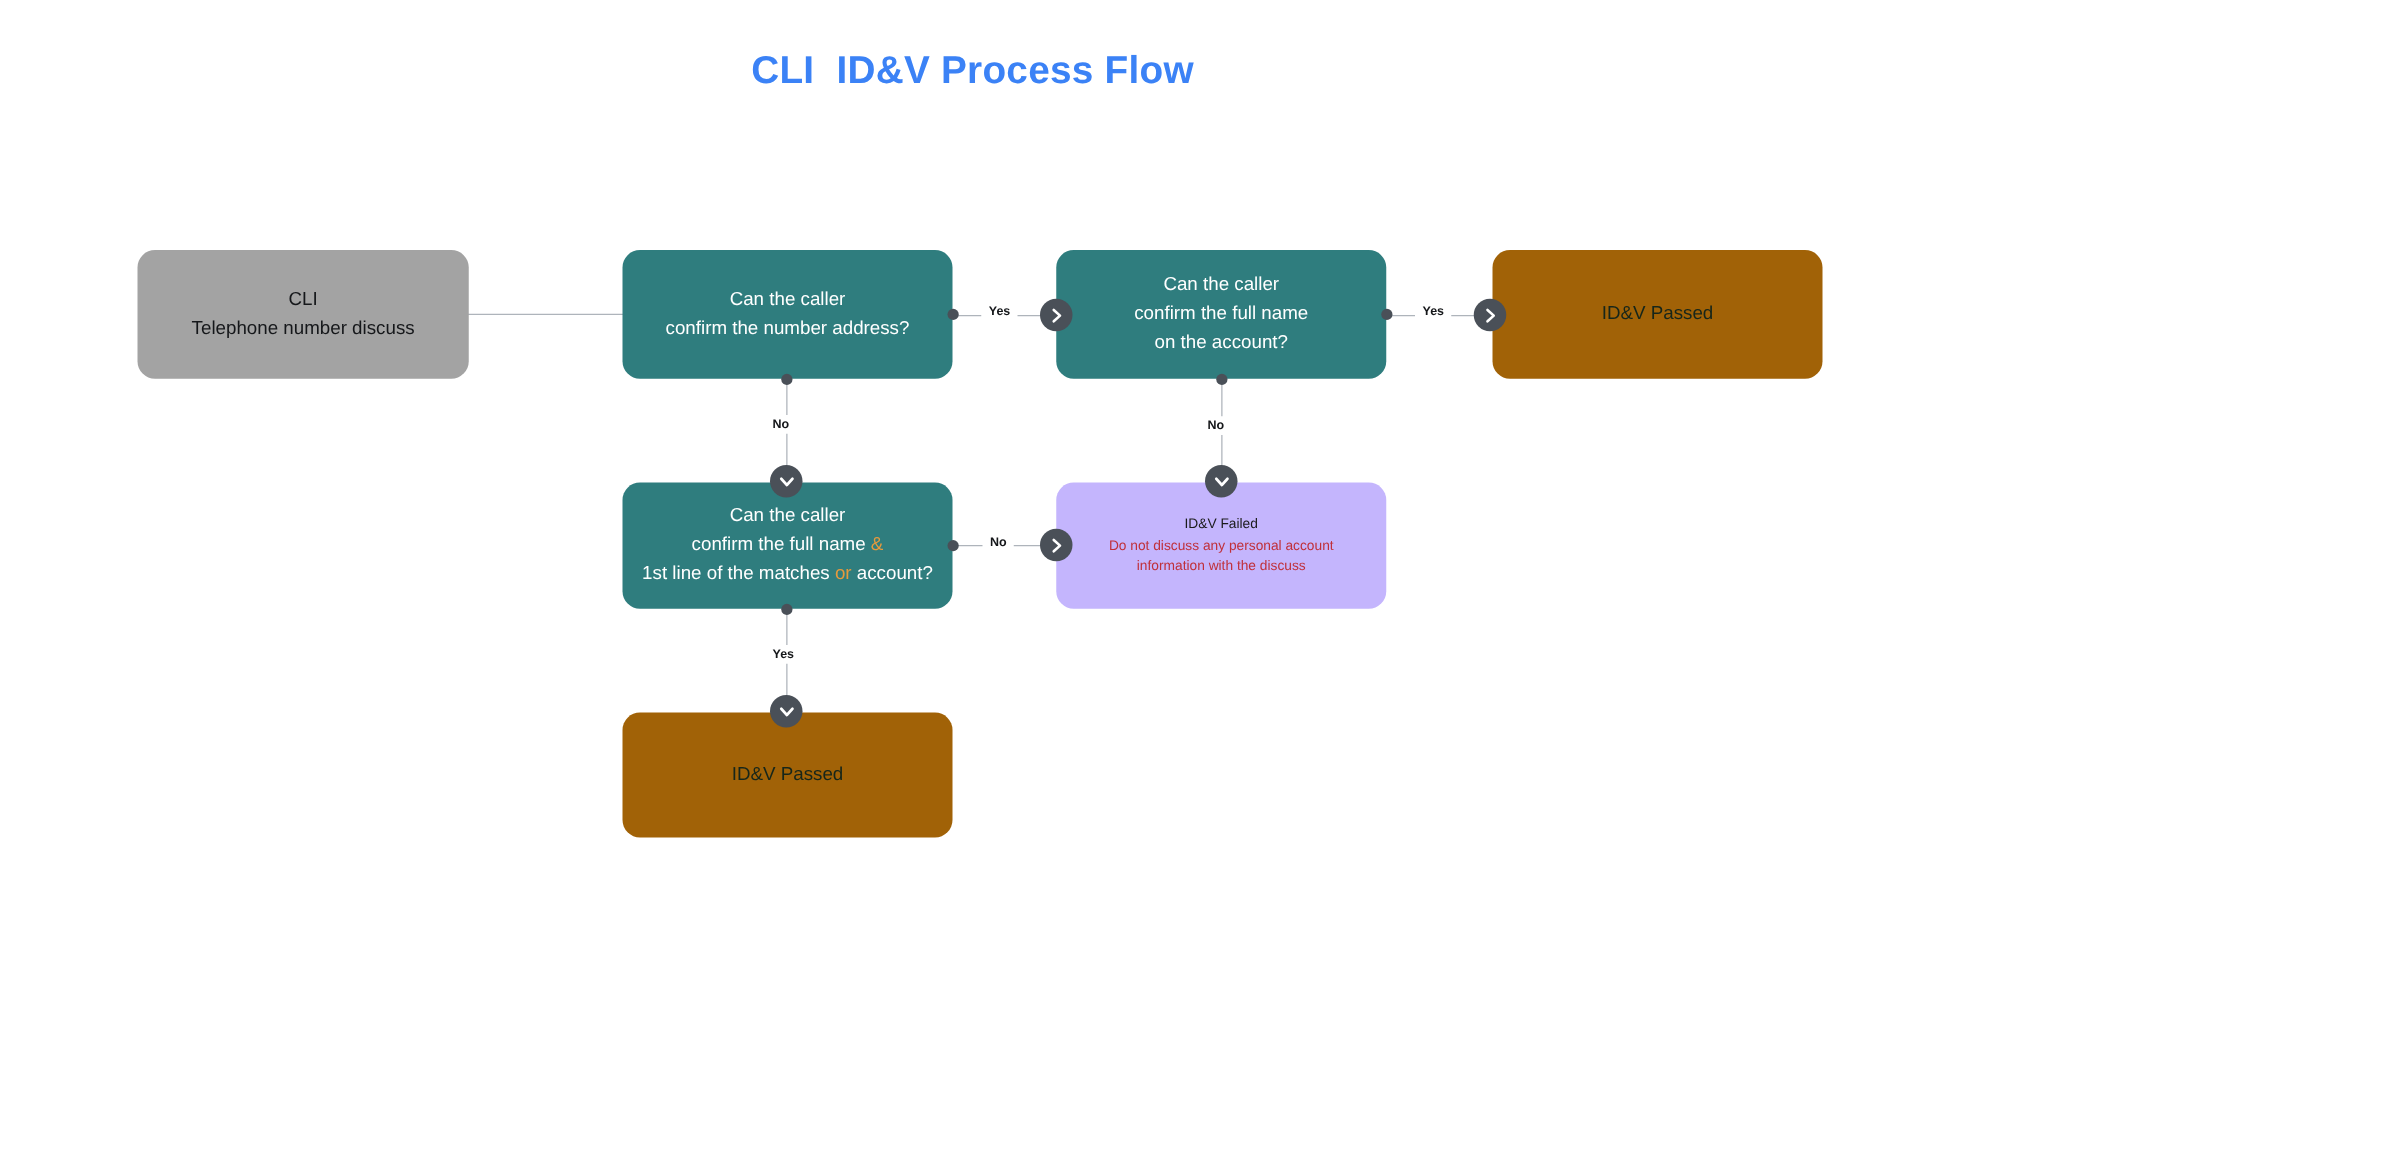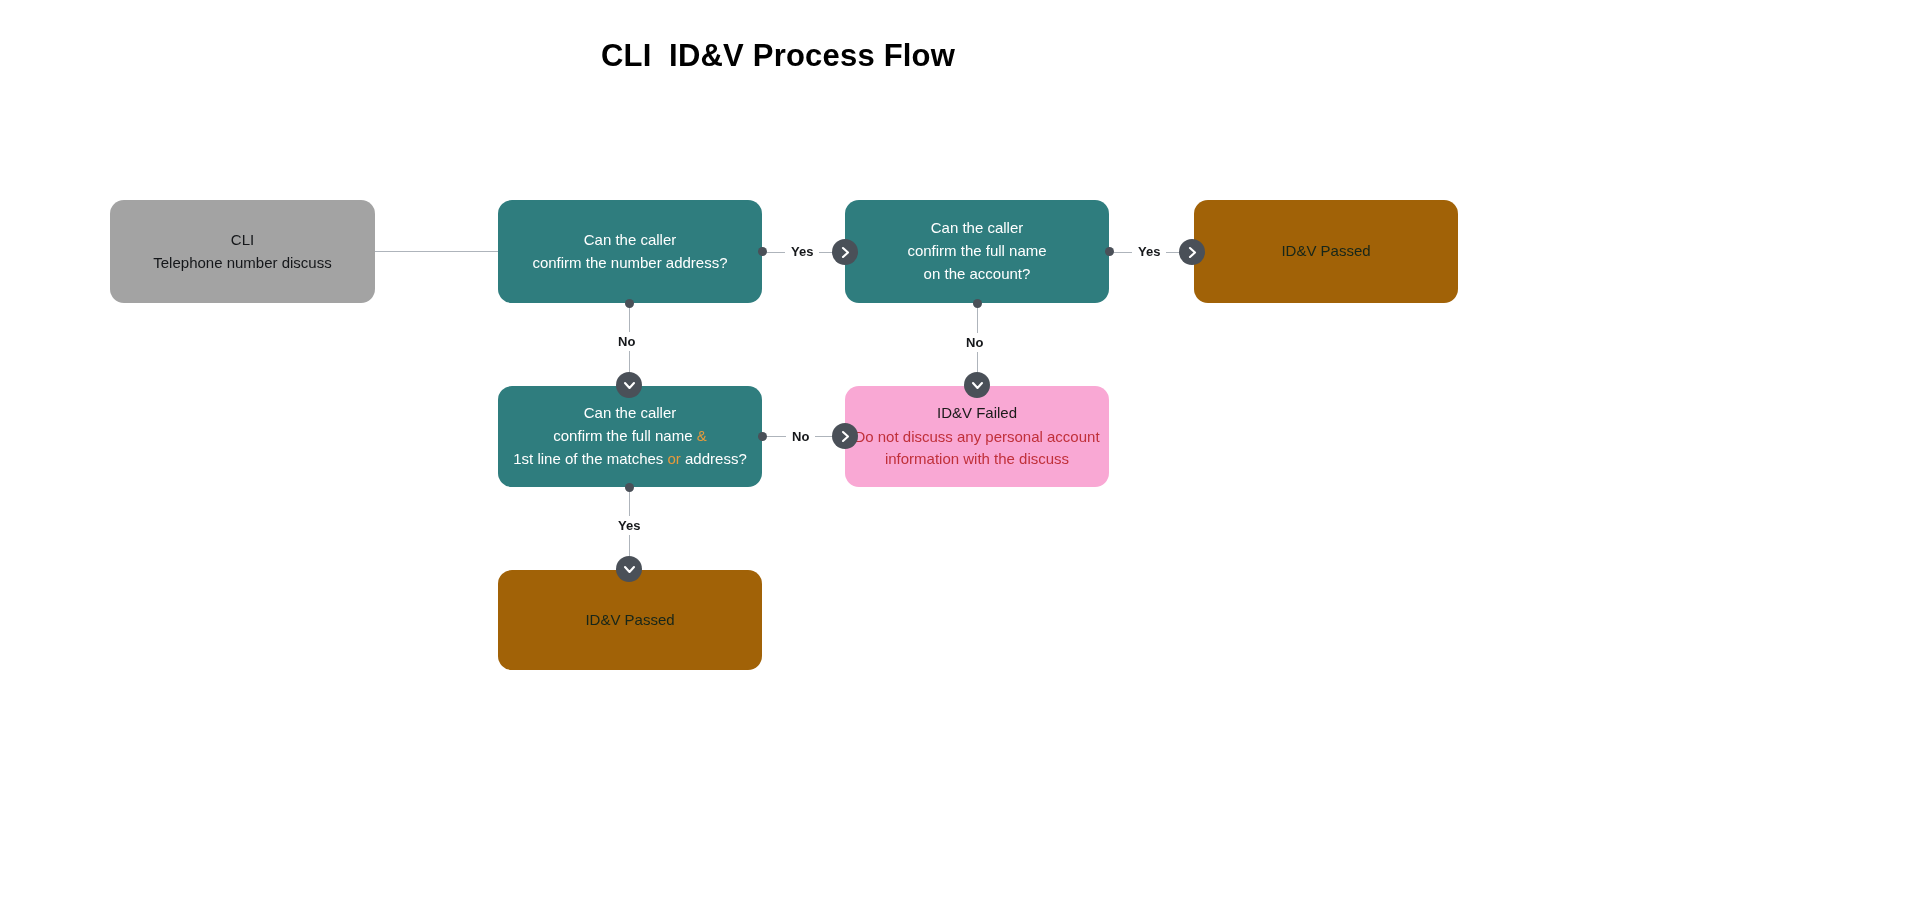--- a/index.html
+++ b/index.html
@@ -27,21 +27,21 @@
   
   .page-title {
     position: absolute;
     top: 38px;
     left: 0;
     width: 1556px;
     text-align: center;
     font-size: 31px;
     font-weight: 700;
     letter-spacing: 0.2px;
-    color: #000000;
+    color: #3b82f6;
     white-space: pre;
   }
 
   
   .node {
     position: absolute;
     box-sizing: border-box;
     border-radius: 14px;
     display: flex;
     flex-direction: column;
@@ -63,23 +63,23 @@
     background: #2f7d7e;
     color: #ffffff;
     font-size: 15px;
   }
   .node-pass {
     background: #a16207;
     color: #16261a;
     font-size: 15px;
   }
   .node-fail {
-    background: #f9a8d4;
+    background: #c4b5fd;
     color: #15171a;
-    font-size: 15px;
+    font-size: 11px;
   }
   .node-fail .fail-title {
     color: #1b1b1b;
     margin-bottom: 1px;
   }
   .node-fail .fail-warn {
     color: #c0303a;
   }
   .hl-amber { color: #e79a3c; }
 
@@ -96,21 +96,21 @@
     position: absolute;
     width: 9px;
     height: 9px;
     border-radius: 50%;
     background: #4a5058;
     z-index: 4;
   }
 
   .conn-label {
     position: absolute;
-    font-size: 13px;
+    font-size: 10px;
     font-weight: 600;
     color: #15171a;
     background: #ffffff;
     padding: 2px 6px;
     z-index: 4;
     white-space: nowrap;
   }
 
   .conn-arrow {
     position: absolute;
@@ -165,21 +165,21 @@
   <div class="node node-pass" style="left:1194px; top:200px; width:264px; height:103px;">
     <span class="ln">ID&amp;V Passed</span>
   </div>
 
   <div class="node node-decision" style="left:498px; top:386px; width:264px; height:101px;">
     <span class="ln">Can the caller</span>
     <span class="ln">
       <span>confirm the full name </span><span class="hl-amber">&amp;</span>
     </span>
     <span class="ln">
-      <span>1st line of the matches </span><span class="hl-amber">or</span><span> address?</span>
+      <span>1st line of the matches </span><span class="hl-amber">or</span><span> account?</span>
     </span>
   </div>
 
   <div class="node node-fail" style="left:845px; top:386px; width:264px; height:101px;">
     <span class="ln fail-title">ID&amp;V Failed</span>
     <span class="ln fail-warn">Do not discuss any personal account</span>
     <span class="ln fail-warn">information with the discuss</span>
   </div>
 
   <div class="node node-pass" style="left:498px; top:570px; width:264px; height:100px;">

